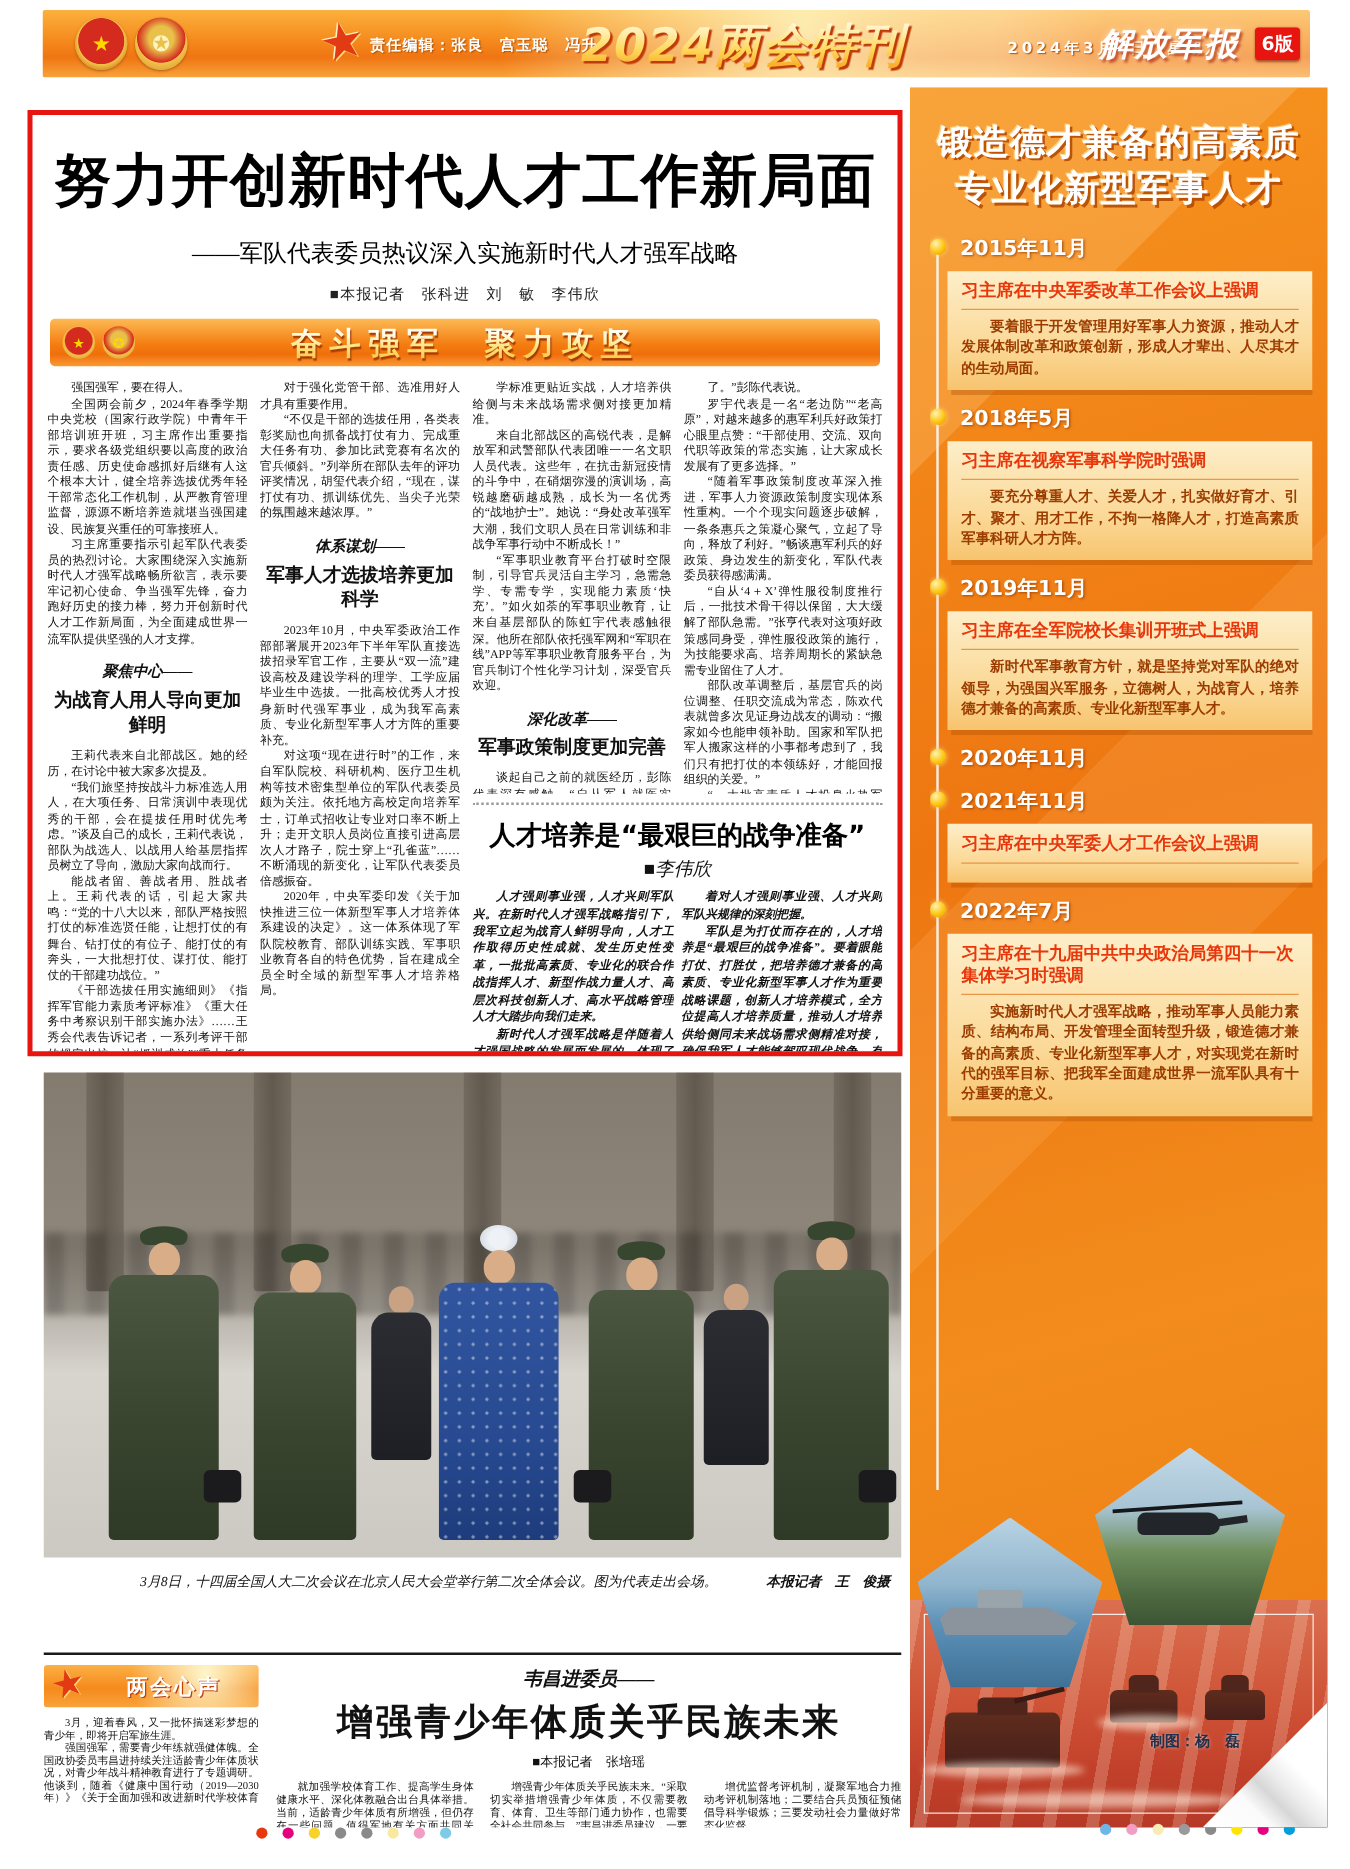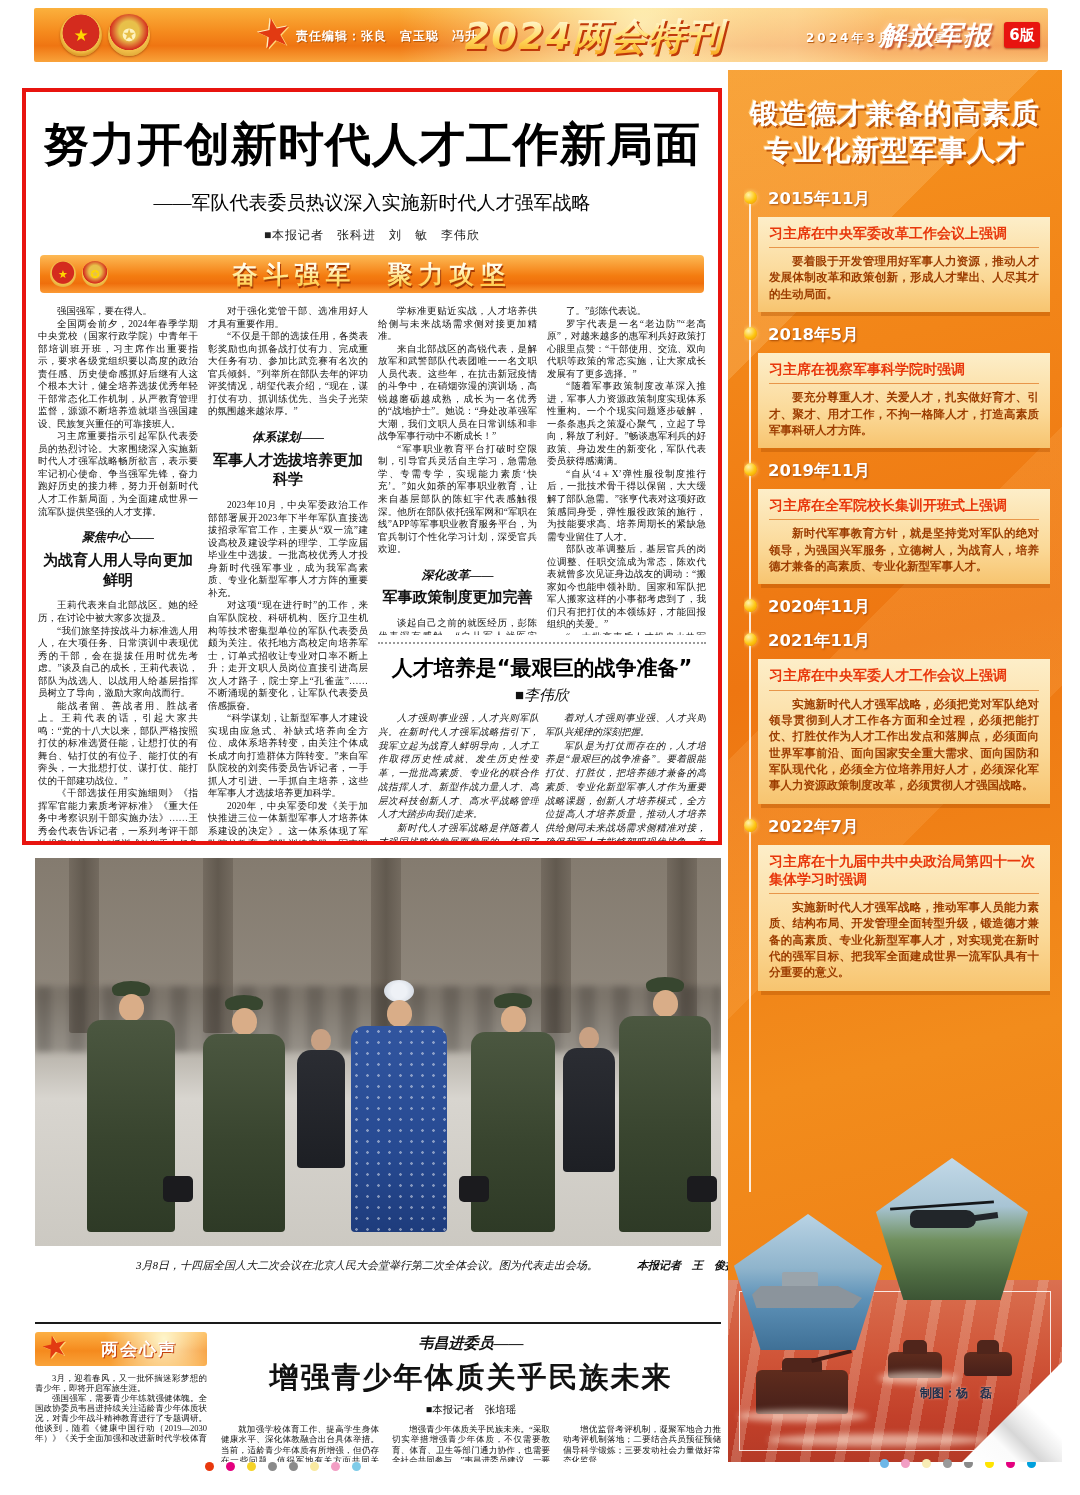--- a/index.html
+++ b/index.html
@@ -59,21 +59,21 @@
   .sec .kick{font-style:italic;font-size:12px;font-weight:bold;margin-bottom:5px;}
   .sec .st{font-size:15px;font-weight:900;}
   .colwrap{flex:1;display:flex;flex-direction:column;min-width:0;}
   .rcols{display:flex;gap:10px;height:330px;overflow:hidden;}
   .rcols .rcol{flex:1;font-size:9.5px;line-height:1.32;text-align:justify;overflow:hidden;}
   .rcols .rcol p{margin:0;text-indent:2em;}
   .dotline{border-top:2px dotted #9a9a9a;margin:7px 0 4px;}
   .commentary{flex:1;overflow:hidden;text-align:center;}
   .commentary h2{margin:6px 0 2px;font-size:21px;font-weight:900;letter-spacing:0px;color:#000;}
   .c-by{font-size:15px;font-style:italic;margin:4px 0 7px;}
-  .c-cols{display:flex;gap:6px;text-align:justify;}
+  .c-cols{display:flex;gap:6px;text-align:justify;font-weight:bold;}
   .c-cols .ccol{flex:1;font-size:9.5px;line-height:1.45;font-style:italic;overflow:hidden;}
   .c-cols .ccol p{margin:0;text-indent:2em;}
 
   
   .photo{position:absolute;left:35px;top:858px;width:686px;height:388px;overflow:hidden;
     background:linear-gradient(180deg,#847b6f 0%,#8f877c 36%,#b4afa6 48%,#d8d5cf 62%,#ccc9c2 100%);}
   .pcol{position:absolute;top:0;height:175px;width:30px;border-radius:0 0 3px 3px;opacity:.75;
     background:linear-gradient(90deg,#6e655a,#564e44 50%,#6e655a);}
   .crowd{position:absolute;left:0;right:0;top:128px;height:66px;filter:blur(3px);opacity:.8;
     background:repeating-linear-gradient(90deg,rgba(58,53,48,.55) 0 16px,rgba(96,90,82,.5) 16px 34px);}
@@ -82,21 +82,21 @@
   .fig .head{margin:-2px auto 0;width:25px;height:27px;border-radius:50% 50% 46% 46%;background:#d9ad88;}
   .fig .torso{margin:-1px auto 0;border-radius:14px 14px 4px 4px;
     background:linear-gradient(180deg,#4b5740 0%,#39452f 55%,#2e3a26 100%);}
   .fig.suit .head{width:20px;height:22px;background:#c9a183;}
   .fig.suit .torso{background:linear-gradient(180deg,#2b2d33,#1d1f24);}
   .fig.blue .cap{width:30px;height:22px;border-radius:50%;background:radial-gradient(circle,#eef1f6 40%,#c9d0da);}
   .fig.blue .torso{background:linear-gradient(180deg,#31559f 0%,#274a92 60%,#1e3c7c 100%);
     background-image:radial-gradient(circle,rgba(255,255,255,.45) 1px,transparent 1.6px),
       linear-gradient(180deg,#31559f 0%,#274a92 60%,#1e3c7c 100%);background-size:11px 11px,100% 100%;}
   .bag{position:absolute;bottom:44px;width:30px;height:26px;border-radius:5px;background:#1b1b1e;z-index:3;}
-  .caption{position:absolute;left:136px;top:1258px;width:600px;display:flex;justify-content:space-between;
+  .caption{position:absolute;left:112px;top:1258px;width:600px;display:flex;justify-content:space-between;
     font-size:11px;font-style:italic;color:#111;}
   .caption .cred{font-weight:bold;margin-left:14px;white-space:nowrap;}
   .rule{position:absolute;left:35px;top:1322px;width:686px;border-top:2px solid #1a1a1a;}
 
   
   .voices{position:absolute;left:35px;top:1332px;width:686px;height:130px;display:flex;gap:14px;overflow:hidden;}
   .v-col1{width:172px;flex:none;}
   .v-banner{height:34px;border-radius:3px;position:relative;overflow:hidden;margin-bottom:7px;
     background:radial-gradient(circle at 75% 20%,rgba(255,255,220,.9),rgba(255,255,220,0) 45%),
       linear-gradient(180deg,#fcb045 0%,#f58a1d 55%,#f9a33a 100%);}
@@ -216,21 +216,20 @@
           <p>对于强化党管干部、选准用好人才具有重要作用。</p>
           <p>“不仅是干部的选拔任用，各类表彰奖励也向抓备战打仗有力、完成重大任务有功、参加比武竞赛有名次的官兵倾斜。”列举所在部队去年的评功评奖情况，胡玺代表介绍，“现在，谋打仗有功、抓训练优先、当尖子光荣的氛围越来越浓厚。”</p>
         </div>
       <div class="sec">
         <div class="kick">体系谋划——</div>
         <div class="st hd">军事人才选拔培养更加科学</div>
       </div>
       <div>
           <p>2023年10月，中央军委政治工作部部署展开2023年下半年军队直接选拔招录军官工作，主要从“双一流”建设高校及建设学科的理学、工学应届毕业生中选拔。一批高校优秀人才投身新时代强军事业，成为我军高素质、专业化新型军事人才方阵的重要补充。</p>
           <p>对这项“现在进行时”的工作，来自军队院校、科研机构、医疗卫生机构等技术密集型单位的军队代表委员颇为关注。依托地方高校定向培养军士，订单式招收让专业对口率不断上升；走开文职人员岗位直接引进高层次人才路子，院士穿上“孔雀蓝”……不断涌现的新变化，让军队代表委员倍感振奋。</p>
-          <p>“科学谋划，让新型军事人才建设实现由应急式、补缺式培养向全方位、成体系培养转变，由关注个体成长成才向打造群体方阵转变。”来自军队院校的刘奕伟委员告诉记者，一手抓人才引进、一手抓自主培养，这些年军事人才选拔培养更加科学。</p>
           <p>2020年，中央军委印发《关于加快推进三位一体新型军事人才培养体系建设的决定》。这一体系体现了军队院校教育、部队训练实践、军事职业教育各自的特色优势，旨在建成全员全时全域的新型军事人才培养格局。</p>
         </div>
     </div>
     <div class="colwrap">
       <div class="rcols">
         <div class="rcol">
           <div>
               <p>学标准更贴近实战，人才培养供给侧与未来战场需求侧对接更加精准。</p>
               <p>来自北部战区的高锐代表，是解放军和武警部队代表团唯一一名文职人员代表。这些年，在抗击新冠疫情的斗争中，在硝烟弥漫的演训场，高锐越磨砺越成熟，成长为一名优秀的“战地护士”。她说：“身处改革强军大潮，我们文职人员在日常训练和非战争军事行动中不断成长！”</p>
               <p>“军事职业教育平台打破时空限制，引导官兵灵活自主学习，急需急学、专需专学，实现能力素质‘快充’。”如火如荼的军事职业教育，让来自基层部队的陈虹宇代表感触很深。他所在部队依托强军网和“军职在线”APP等军事职业教育服务平台，为官兵制订个性化学习计划，深受官兵欢迎。</p>
@@ -388,21 +387,20 @@
         <p>新时代军事教育方针，就是坚持党对军队的绝对领导，为强国兴军服务，立德树人，为战育人，培养德才兼备的高素质、专业化新型军事人才。</p>
       </div>
     </div>
     <div class="entry">
       <div class="date hd">2020年11月</div>
     </div>
     <div class="entry">
       <div class="date hd">2021年11月</div>
       <div class="card">
         <h4>习主席在中央军委人才工作会议上强调</h4>
-        <p>实施新时代人才强军战略，必须把党对军队绝对领导贯彻到人才工作各方面和全过程，必须把能打仗、打胜仗作为人才工作出发点和落脚点，必须面向世界军事前沿、面向国家安全重大需求、面向国防和军队现代化，必须全方位培养用好人才，必须深化军事人力资源政策制度改革，必须贯彻人才强国战略。</p>
       </div>
     </div>
     <div class="entry">
       <div class="date hd">2022年7月</div>
       <div class="card">
         <h4>习主席在十九届中共中央政治局第四十一次集体学习时强调</h4>
         <p>实施新时代人才强军战略，推动军事人员能力素质、结构布局、开发管理全面转型升级，锻造德才兼备的高素质、专业化新型军事人才，对实现党在新时代的强军目标、把我军全面建成世界一流军队具有十分重要的意义。</p>
       </div>
     </div>
   </div>

